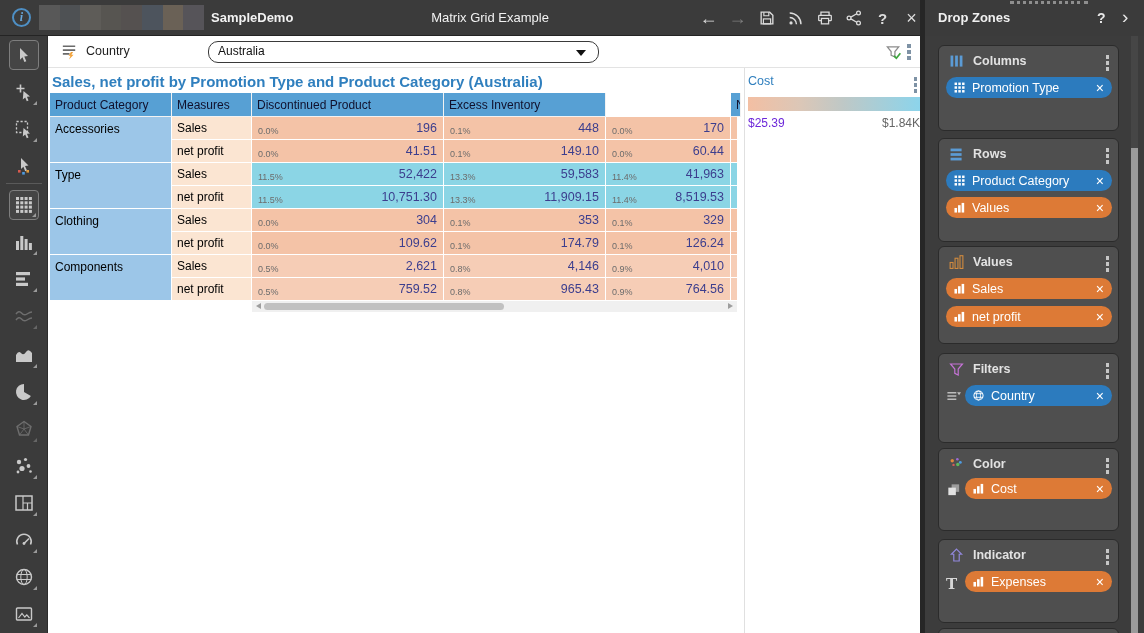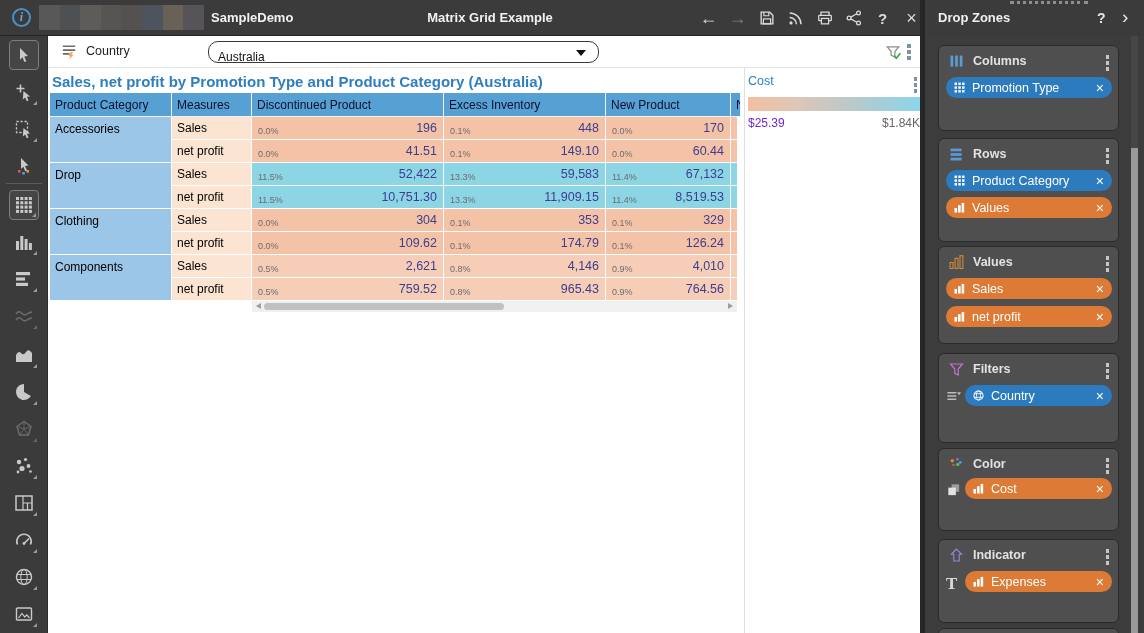--- a/index.html
+++ b/index.html
@@ -11,21 +11,21 @@
   .topbar{position:absolute;left:0;top:0;width:1144px;height:36px;background:#3B3B3B;border-bottom:1px solid #242424;}
   .info-badge{position:absolute;left:12px;top:8px;width:19px;height:19px;border:2px solid #4E8FC4;border-radius:50%;
               color:#69A8DC;font:italic bold 12px "Liberation Serif",serif;text-align:center;line-height:15px;}
   .censored{position:absolute;left:39px;top:5px;height:25px;display:flex;}
   .censored i{display:block;width:20.6px;height:25px;}
   .censored i:nth-child(1){background:#585858}.censored i:nth-child(2){background:#4E5154}
   .censored i:nth-child(3){background:#5E5C58}.censored i:nth-child(4){background:#575551}
   .censored i:nth-child(5){background:#555150}.censored i:nth-child(6){background:#4D545D}
   .censored i:nth-child(7){background:#6A6156}.censored i:nth-child(8){background:#565459}
   .app-title{position:absolute;left:211px;top:0;line-height:36px;font-size:13px;font-weight:600;color:#F2F2F2;}
-  .view-title{position:absolute;left:330px;top:0;width:320px;text-align:center;line-height:36px;font-size:13px;font-weight:700;color:#F2F2F2;}
+  .view-title{position:absolute;left:330px;top:0;width:320px;text-align:center;line-height:36px;font-size:13px;font-weight:400;color:#F2F2F2;}
   .tb-actions{position:absolute;left:699px;top:0;height:36px;display:flex;align-items:center;gap:10px;}
   .tb-btn{width:19px;height:20px;display:flex;align-items:center;justify-content:center;color:#DCDCDC;font-size:16px;cursor:pointer;}
   .tb-btn.dim{color:#7C7C7C;}
   .tb-btn.txt{font-size:15px;font-weight:bold;}
   .tb-btn.big{font-size:18px;font-weight:normal;}
 
   
   .sidebar{position:absolute;left:0;top:36px;width:48px;height:597px;background:#3B3B3B;border-right:1px solid #2C2C2C;}
   .slot{position:absolute;left:9px;width:30px;height:30px;display:flex;align-items:center;justify-content:center;cursor:pointer;}
   .slot.sel{border:1px solid #7E7E7E;border-radius:4px;background:#454545;}
@@ -34,21 +34,21 @@
   .side-div{position:absolute;left:6px;width:36px;height:1px;background:#5A5A5A;}
 
   
   .canvas{position:absolute;left:48px;top:36px;width:872px;height:597px;background:#fff;}
   .hline{position:absolute;left:0;top:31px;width:872px;height:1px;background:#E3E3E3;}
   .vline{position:absolute;left:696px;top:32px;width:1px;height:565px;background:#E0E0E0;}
   .flt-icon{position:absolute;left:12px;top:6px;}
   .flt-label{position:absolute;left:38px;top:8px;font-size:12.5px;color:#1E1E1E;}
   .dropdown{position:absolute;left:160px;top:5px;width:391px;height:22px;border:1.5px solid #3A3A3A;border-radius:10px;
             background:#fff;cursor:pointer;}
-  .dd-value{position:absolute;left:9px;top:2px;font-size:12px;color:#111;margin-top:6px;}
+  .dd-value{position:absolute;left:9px;top:2px;font-size:12px;color:#111;}
   .dd-caret{position:absolute;right:12px;top:8px;width:0;height:0;border-left:5px solid transparent;border-right:5px solid transparent;border-top:6px solid #111;}
   .flt-check{position:absolute;left:836px;top:7px;cursor:pointer;}
   .kebab{display:flex;flex-direction:column;gap:2.5px;cursor:pointer;}
   .kebab i{display:block;width:3.5px;height:3.5px;background:#C6C6C6;}
   .kebab.blue i{background:#7E92A5;}
   .flt-kebab{position:absolute;left:859px;top:8px;}
   .canvas-title{position:absolute;left:4px;top:37px;font-size:15px;color:#2F7FBE;font-weight:bold;}
 
   
   .matrix{position:absolute;left:2px;top:57px;display:grid;
@@ -318,21 +318,20 @@
     <div class="hline"></div>
     <div class="vline"></div>
 
     <div class="canvas-title">Sales, net profit by Promotion Type and Product Category (Australia)</div>
 
     <div class="matrix" id="matrix">
         <div class="th" style="grid-area: 1 / 1;">Product Category</div>
         <div class="th" style="grid-area: 1 / 2;">Measures</div>
         <div class="th" style="grid-area: 1 / 3;">Discontinued Product</div>
         <div class="th" style="grid-area: 1 / 4;">Excess Inventory</div>
-        <div class="th" style="grid-area: 1 / 5;">New Product</div>
         <div class="th" style="grid-area: 1 / 6;">N</div>
         <div class="cat" style="grid-area: 2 / 1 / span 2;">Accessories</div>
         <div class="meas" style="grid-area: 2 / 2;">Sales</div>
         <div class="cell" style="grid-area: 2 / 3; background: rgb(244, 195, 167);">
           <span class="pct">0.0%</span>
           <span class="val">196</span>
         </div>
         <div class="cell" style="grid-area: 2 / 4; background: rgb(244, 195, 167);">
           <span class="pct">0.1%</span>
           <span class="val">448</span>
@@ -349,33 +348,33 @@
         </div>
         <div class="cell" style="grid-area: 3 / 4; background: rgb(244, 195, 167);">
           <span class="pct">0.1%</span>
           <span class="val">149.10</span>
         </div>
         <div class="cell" style="grid-area: 3 / 5; background: rgb(244, 195, 167);">
           <span class="pct">0.0%</span>
           <span class="val">60.44</span>
         </div>
         <div class="strip" style="grid-area: 3 / 6; background: rgb(244, 195, 167);"></div>
-        <div class="cat" style="grid-area: 4 / 1 / span 2;">Drop</div>
+        <div class="cat" style="grid-area: 4 / 1 / span 2;">Type</div>
         <div class="meas" style="grid-area: 4 / 2;">Sales</div>
         <div class="cell" style="grid-area: 4 / 3; background: rgb(139, 213, 229);">
           <span class="pct">11.5%</span>
           <span class="val">52,422</span>
         </div>
         <div class="cell" style="grid-area: 4 / 4; background: rgb(139, 213, 229);">
           <span class="pct">13.3%</span>
           <span class="val">59,583</span>
         </div>
         <div class="cell" style="grid-area: 4 / 5; background: rgb(139, 213, 229);">
           <span class="pct">11.4%</span>
-          <span class="val">67,132</span>
+          <span class="val">41,963</span>
         </div>
         <div class="strip" style="grid-area: 4 / 6; background: rgb(139, 213, 229);"></div>
         <div class="meas" style="grid-area: 5 / 2;">net profit</div>
         <div class="cell" style="grid-area: 5 / 3; background: rgb(139, 213, 229);">
           <span class="pct">11.5%</span>
           <span class="val">10,751.30</span>
         </div>
         <div class="cell" style="grid-area: 5 / 4; background: rgb(139, 213, 229);">
           <span class="pct">13.3%</span>
           <span class="val">11,909.15</span>

